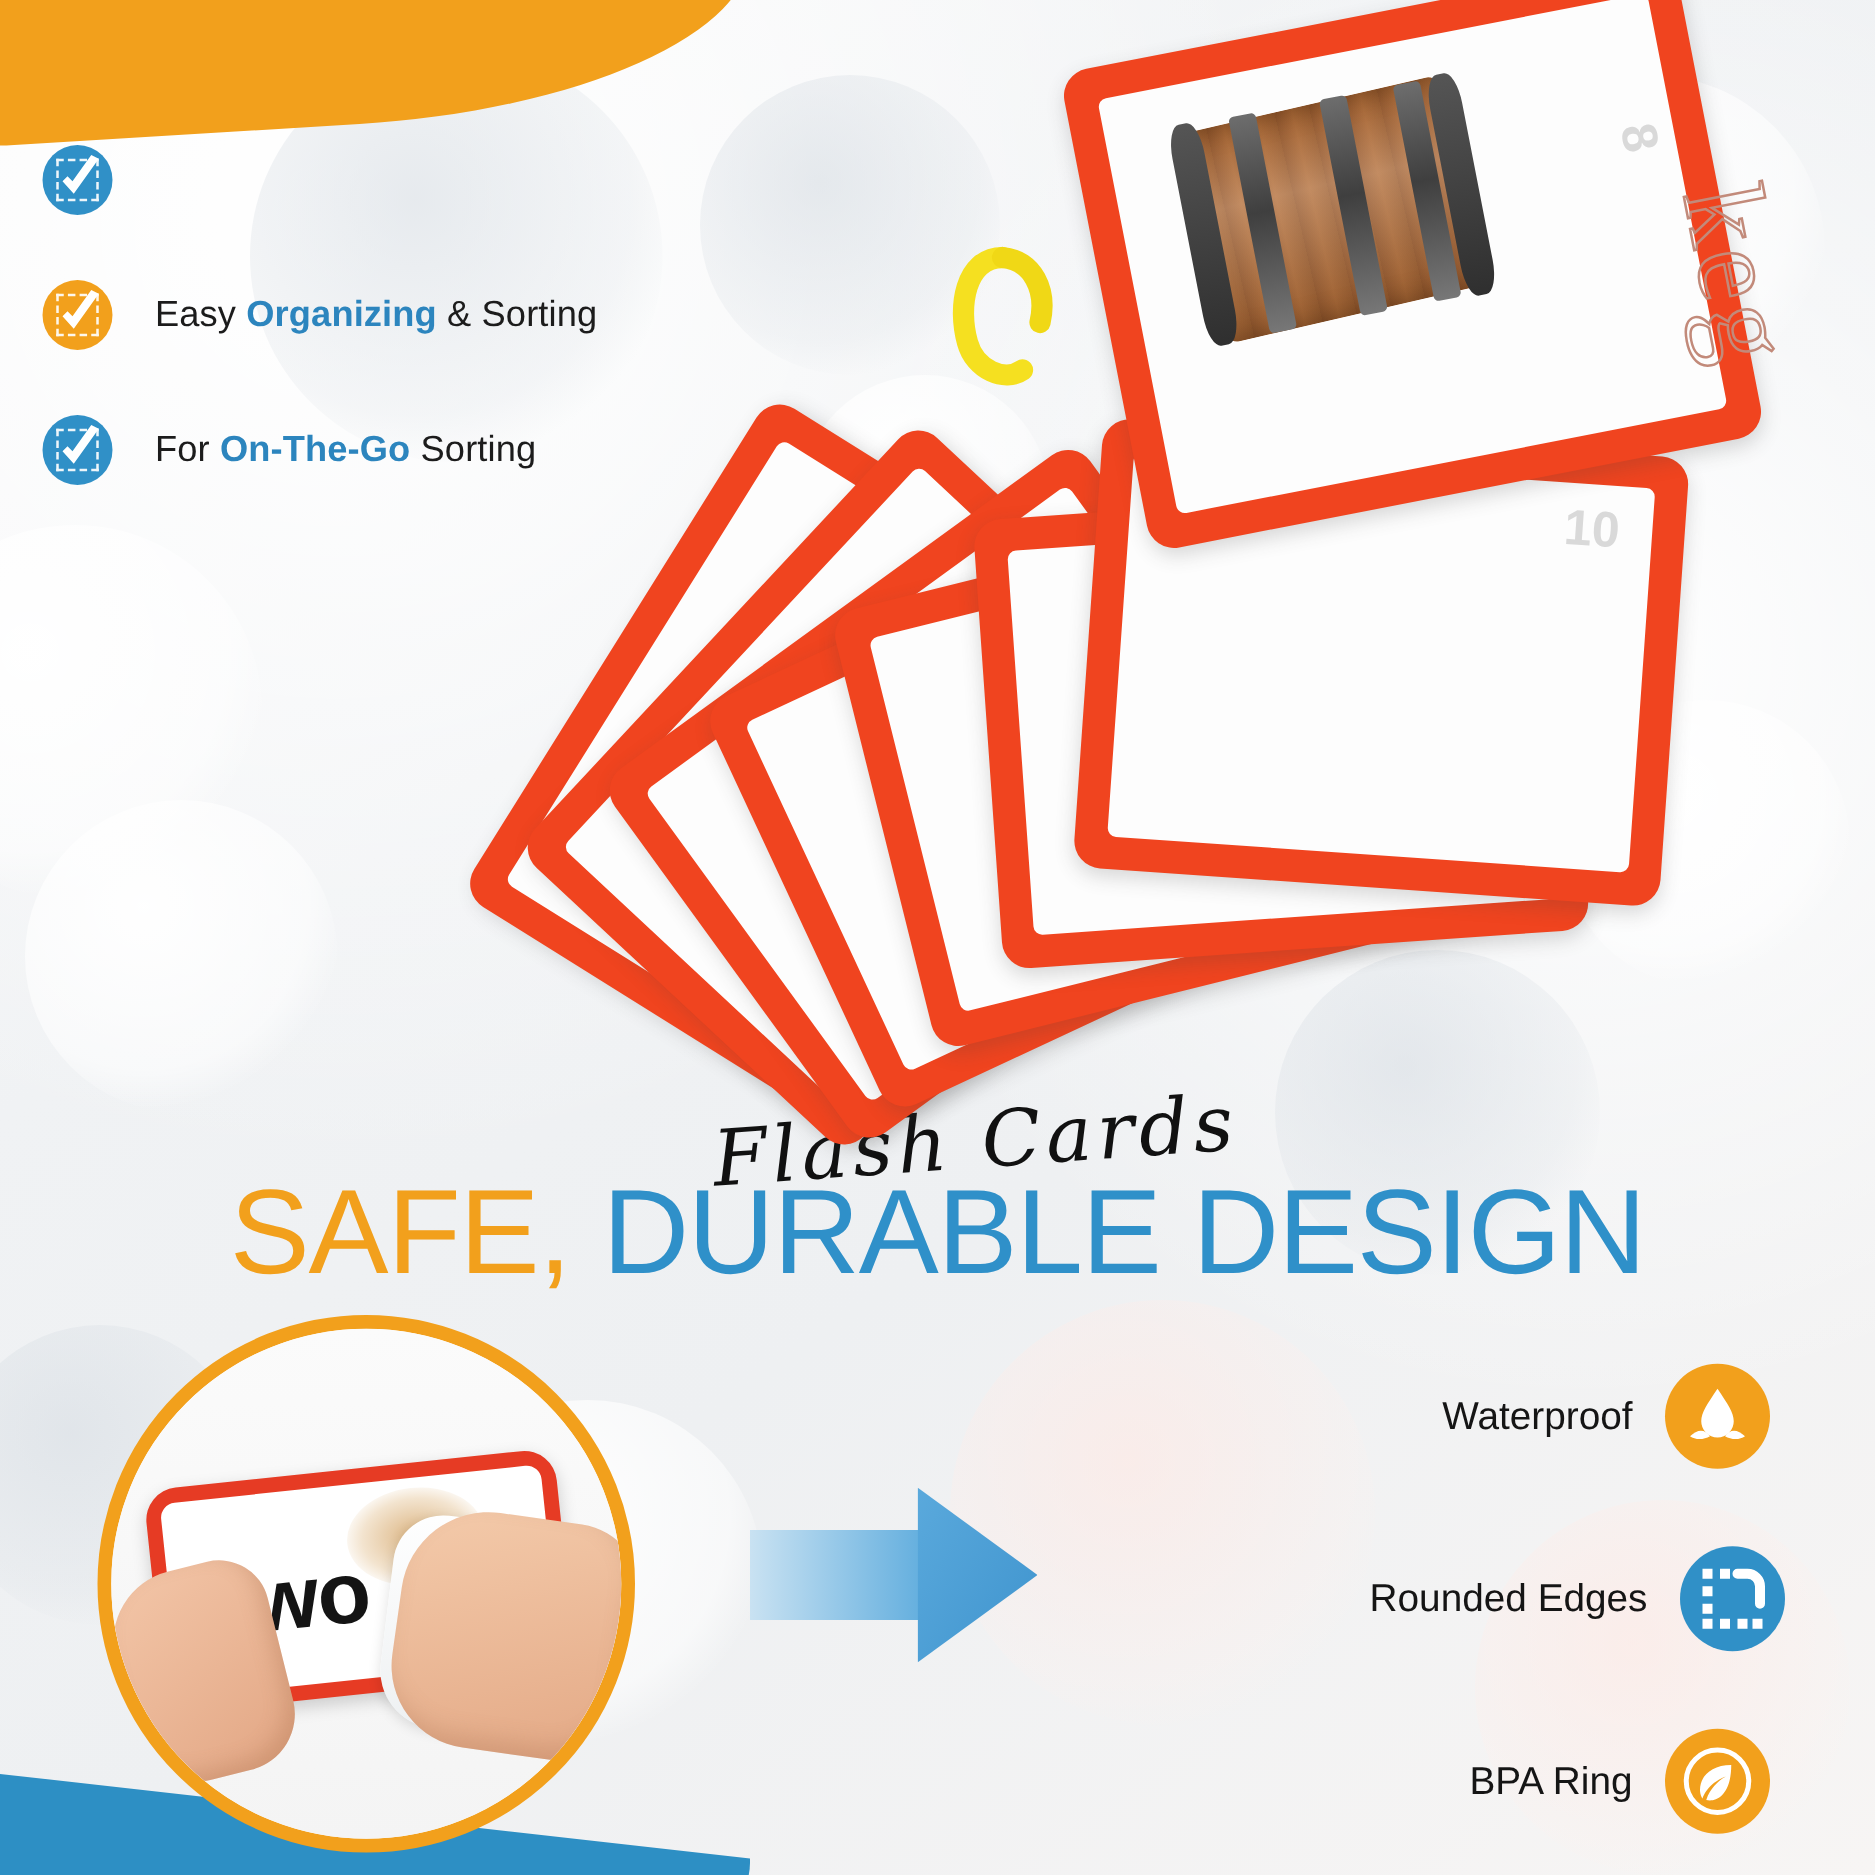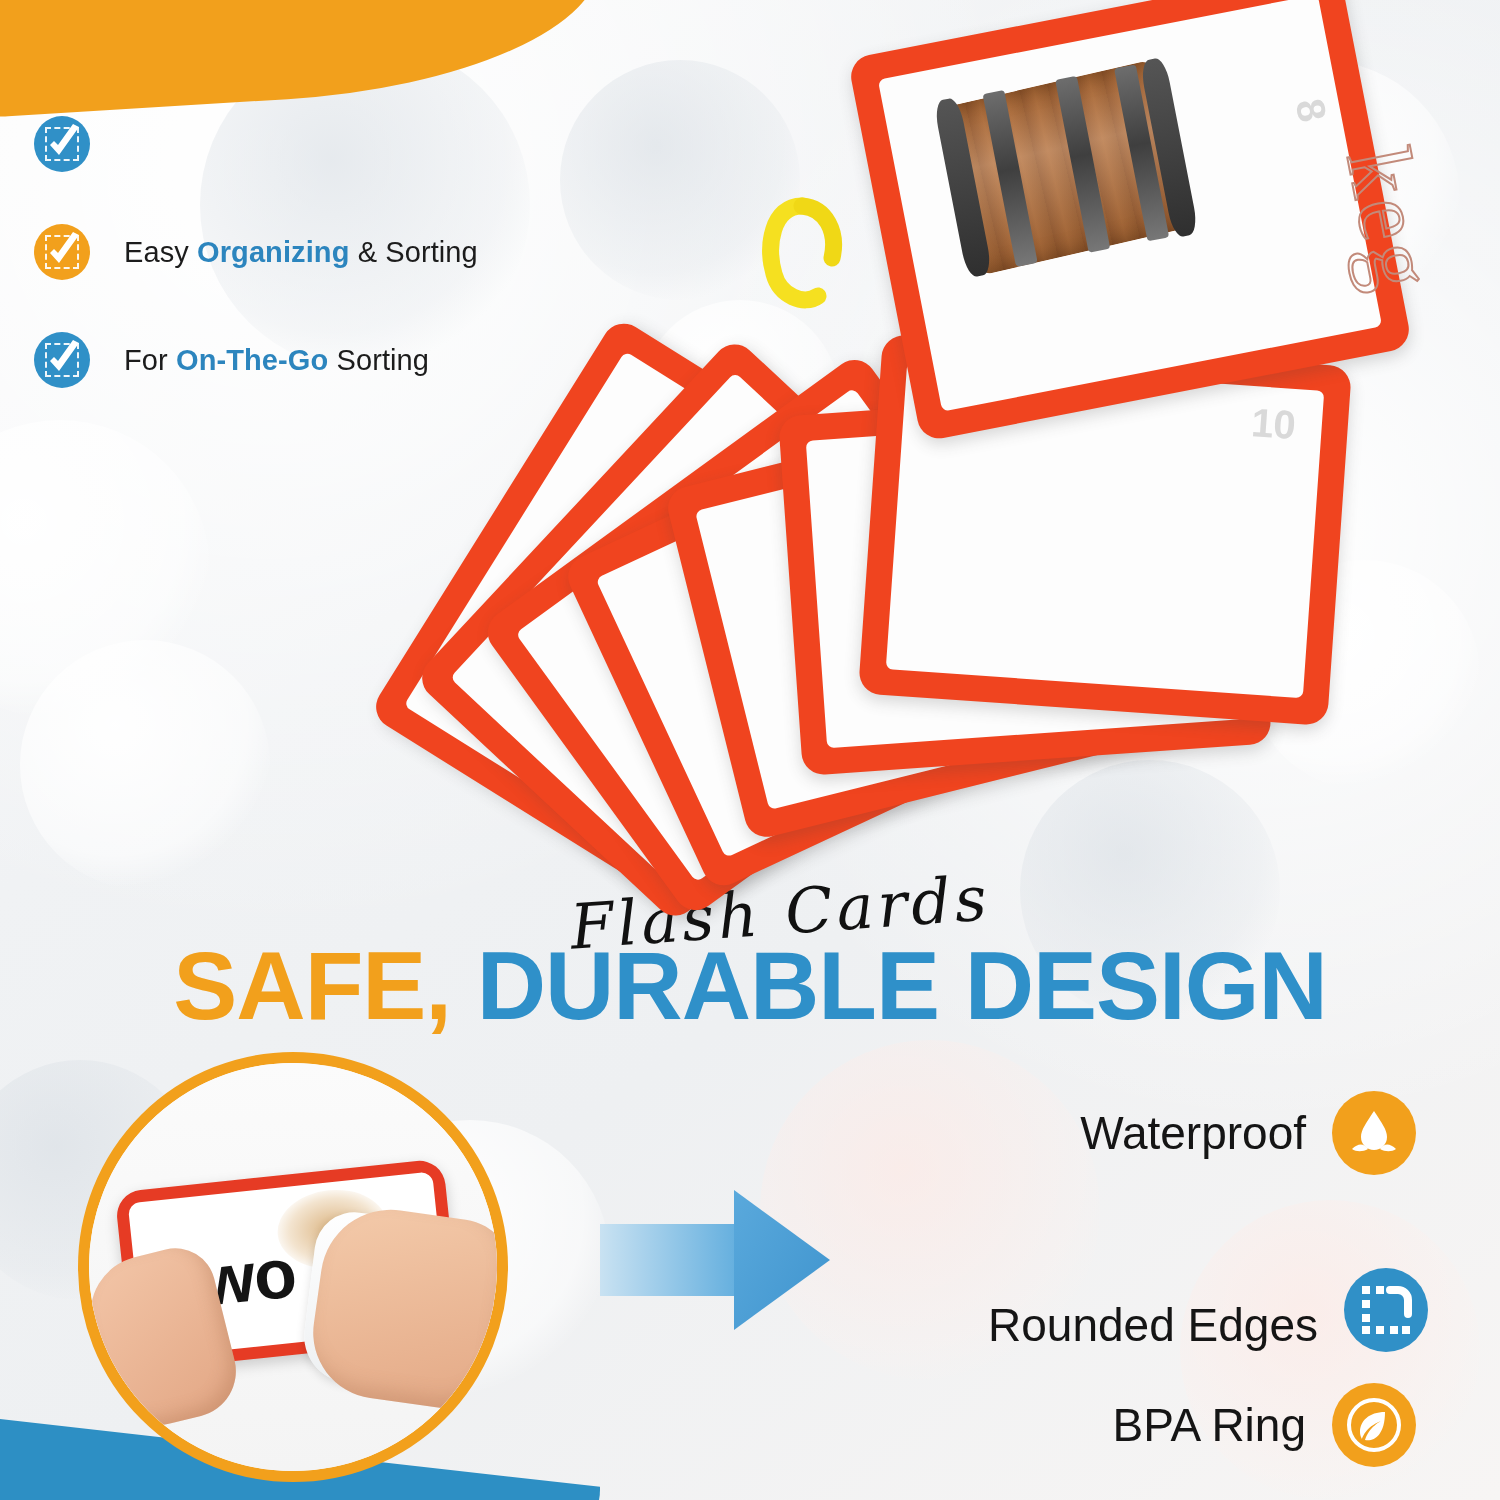--- a/index.html
+++ b/index.html
@@ -105,21 +105,21 @@
 
   
   .script {
     position:absolute; left:570px; top:876px;
     font-family:"DejaVu Serif", serif; font-style:italic;
     font-size:62px; color:#111; transform:rotate(-4deg);
     letter-spacing:4px; white-space:nowrap;
   }
   .headline {
     position:absolute; left:0; right:0; top:938px;
-    text-align:center; font-size:96px; font-weight:bold;
+    text-align:center; font-size:96px; font-weight:normal;
     letter-spacing:-1px; line-height:1; white-space:nowrap;
   }
   .headline .safe { color:#F2A01C; }
   .headline .durable { color:#2F90C9; }
 
   
   .photo-wrap {
     position:absolute; left:78px; top:1052px;
     width:430px; height:430px; border-radius:50%;
     border:11px solid #F2A01C; overflow:hidden;
@@ -171,30 +171,30 @@
   }
   .arrow .head {
     position:absolute; left:134px; top:0; width:96px; height:140px;
     background:linear-gradient(120deg,#5aa9dc,#3f94ce);
     clip-path:polygon(0% 0%, 100% 50%, 0% 100%);
   }
 
   
   .features { position:absolute; right:84px; top:1060px; width:520px; }
   .feature { display:flex; align-items:center; justify-content:flex-end; height:146px; }
-  .feature-label { font-size:46px; color:#151515; margin-right:26px; white-space:nowrap; }
+  .feature-label { font-size:31px; color:#151515; margin-right:26px; white-space:nowrap; }
   .feature-icon {
     width:84px; height:84px; border-radius:50%;
     flex:0 0 84px; position:relative;
     display:flex; align-items:center; justify-content:center;
   }
   .fi-orange { background:#F2A01C; }
   .fi-blue { background:#3090C7; }
   .feature:nth-child(2) { margin-left:auto; }
-  .f-row-2 { padding-right:0;align-items:flex-end; }
+  .f-row-2 { padding-right:0; }
   .f-row-3 { }
 </style>
 </head>
 <body>
 
 <div>
   <div class="bokeh bk-w" style="left:-90px;  top:420px;  width:300px; height:300px;"></div>
   <div class="bokeh bk-w" style="left:20px;   top:640px;  width:250px; height:250px;"></div>
   <div class="bokeh bk-g" style="left:200px;  top:40px;   width:330px; height:330px;"></div>
   <div class="bokeh bk-g" style="left:560px;  top:60px;   width:240px; height:240px;"></div>

